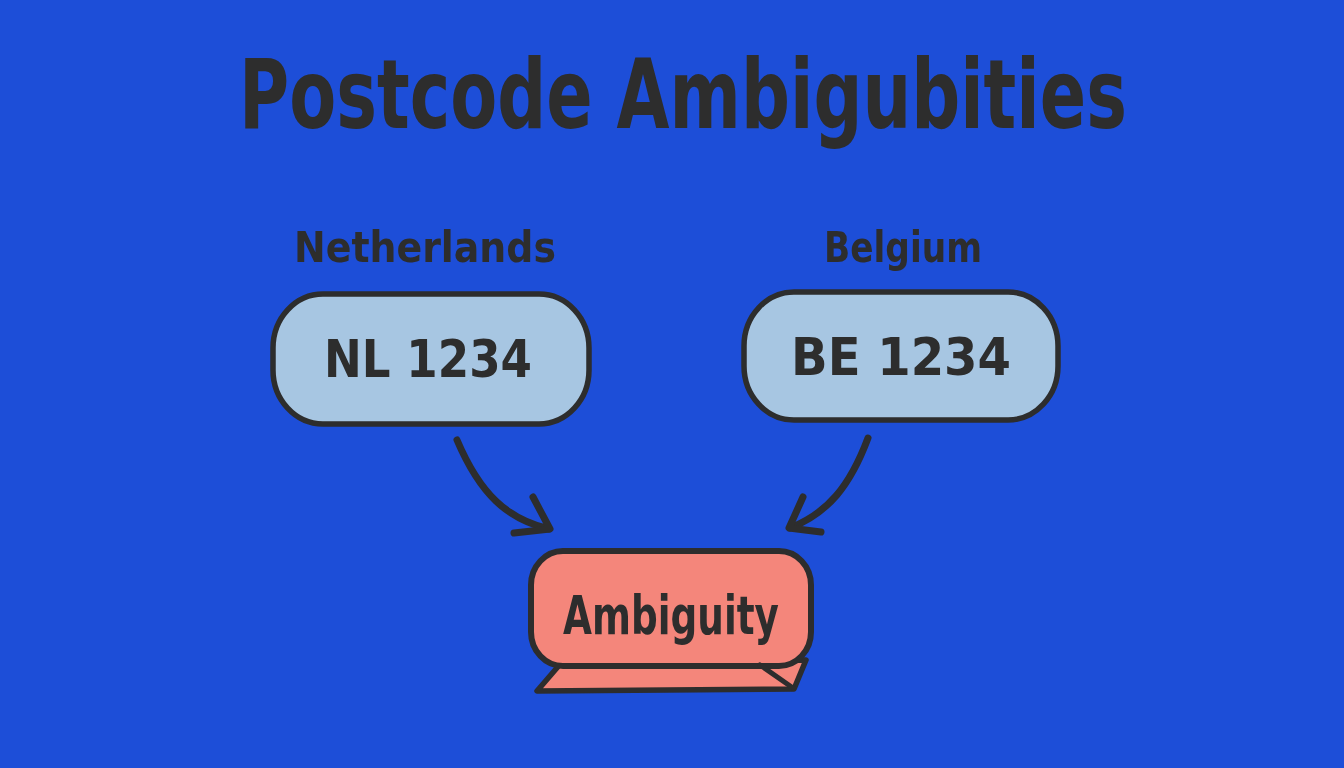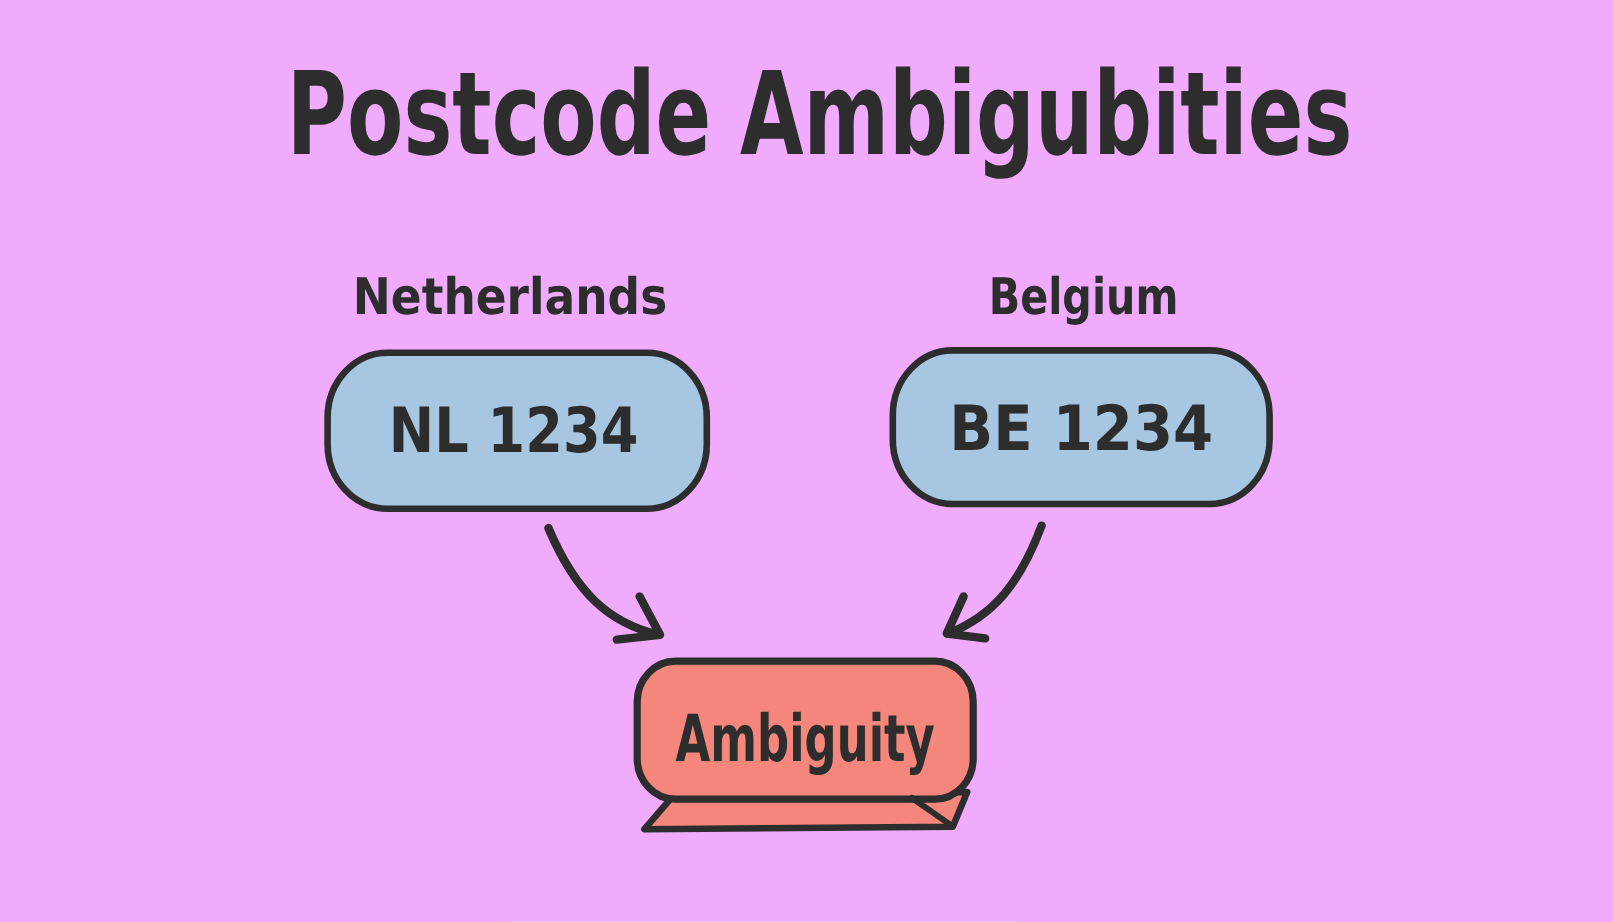--- a/index.html
+++ b/index.html
@@ -5,21 +5,21 @@
   html, body {
     margin: 0;
     padding: 0;
     background: #e8e8e8;
     font-family: "DejaVu Sans", sans-serif;
   }
   .stage {
     position: relative;
     width: 1344px;
     height: 768px;
-    background: #f0abfc;
+    background: #1d4ed8;
     overflow: hidden;
   }
   svg.diagram {
     position: absolute;
     left: 0;
     top: 0;
     width: 1344px;
     height: 768px;
   }
   text {

